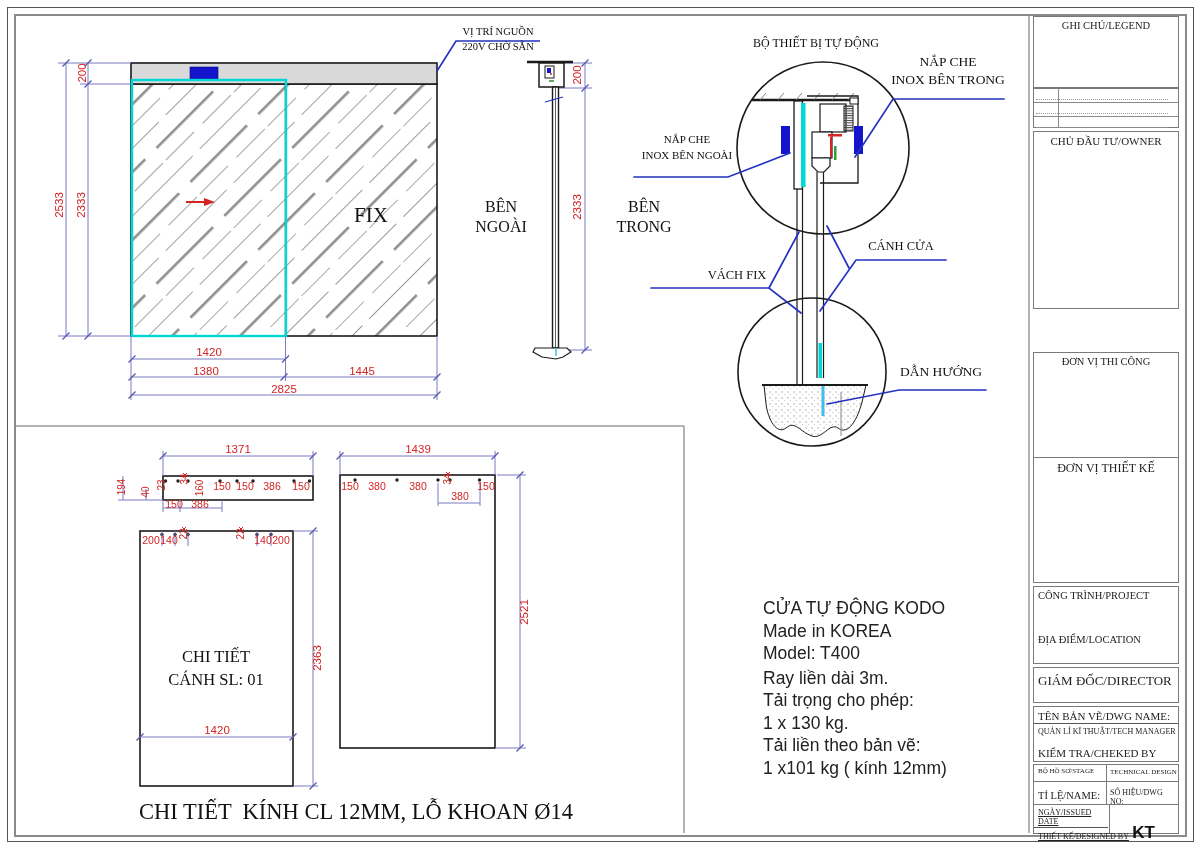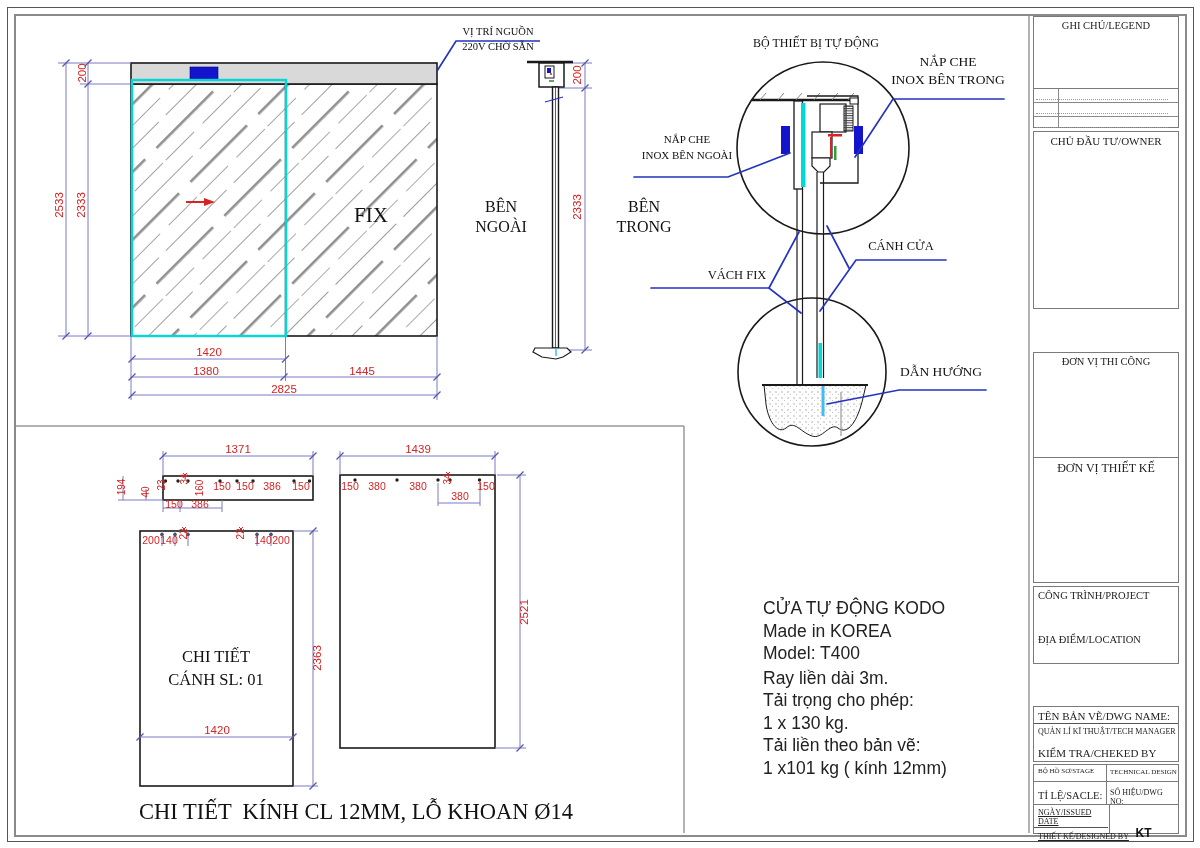--- a/index.html
+++ b/index.html
@@ -308,21 +308,21 @@
       <div class="cl spec" style="left: 763px; top: 608px; transform: translate(0px, -50%);">CỬA TỰ ĐỘNG KODO</div>
       <div class="cl spec" style="left: 763px; top: 631px; transform: translate(0px, -50%);">Made in KOREA</div>
       <div class="cl spec" style="left: 763px; top: 653px; transform: translate(0px, -50%);">Model: T400</div>
       <div class="cl spec" style="left: 763px; top: 678px; transform: translate(0px, -50%);">Ray liền dài 3m.</div>
       <div class="cl spec" style="left: 763px; top: 700px; transform: translate(0px, -50%);">Tải trọng cho phép:</div>
       <div class="cl spec" style="left: 763px; top: 723px; transform: translate(0px, -50%);">1 x 130 kg.</div>
       <div class="cl spec" style="left: 763px; top: 745px; transform: translate(0px, -50%);">Tải liền theo bản vẽ:</div>
       <div class="cl spec" style="left: 763px; top: 768px; transform: translate(0px, -50%);">1 x101 kg ( kính 12mm)</div>
     </div>
 
-  <div class="tb" style="top:16px;height:85px;">
+  <div class="tb" style="top:16px;height:72px;">
     <div class="tb-title">GHI CHÚ/LEGEND</div>
   </div>
   <div class="tb" style="top:88px;height:40px;">
     <div class="vdiv"></div>
     <div class="dotrow">
         <div class="dotline"></div>
       </div>
     <div class="dotrow">
         <div class="dotline"></div>
       </div>
@@ -336,32 +336,35 @@
   <div class="tb" style="top:312px;height:142px;margin-top:40px;">
     <div class="tb-title">ĐƠN VỊ THI CÔNG</div>
   </div>
   <div class="tb" style="top:457px;height:126px;">
     <div class="tb-title" style="font-size:12px;">ĐƠN VỊ THIẾT KẾ</div>
   </div>
   <div class="tb" style="top:586px;height:78px;">
     <div class="tb-left">CÔNG TRÌNH/PROJECT</div>
     <div class="tb-left" style="position:absolute;top:44px;left:0;">ĐỊA ĐIỂM/LOCATION</div>
   </div>
+  <div class="tb" style="top:667px;height:36px;">
+    <div class="tb-left" style="font-size:13px;padding-top:5px;">GIÁM ĐỐC/DIRECTOR</div>
+  </div>
   <div class="tb" style="top:706px;height:56px;">
     <div class="tb-left" style="font-size:11px;border-bottom:1px solid #555;padding-bottom:1px;">TÊN BẢN VẼ/DWG NAME:</div>
     <div class="tb-left small">QUẢN LÍ KĨ THUẬT/TECH MANAGER</div>
     <div class="tb-left" style="position:absolute;bottom:2px;left:0;font-size:11px;">KIỂM TRA/CHEKED BY</div>
   </div>
   <div class="tb" style="top:764px;height:48px;">
     <div style="position:absolute;left:72px;top:0;bottom:0;border-left:1.5px solid #7a7a7a;"></div>
     <div style="position:absolute;left:0;right:0;top:16px;border-top:1.5px solid #7a7a7a;"></div>
     <div class="tb-left tiny" style="padding-top:2px;">BỘ HỒ SƠ/STAGE</div>
     <div class="tiny" style="position:absolute;left:76px;top:3px;">TECHNICAL DESIGN</div>
-    <div class="tb-left" style="position:absolute;top:22px;left:0;font-size:10.5px;">TỈ LỆ/SACLE:</div>
+    <div class="tb-left" style="position:absolute;top:22px;left:0;font-size:10.5px;">TỈ LỆ/NAME:</div>
     <div class="small" style="position:absolute;left:76px;top:23px;">SỐ HIỆU/DWG NO:</div>
   </div>
   <div class="tb" style="top:804px;height:30px;text-decoration:underline;">
     <div style="position:absolute;left:75px;top:0;bottom:0;border-left:1.5px solid #7a7a7a;"></div>
     <div class="tb-left small" style="border-bottom:1px solid #555;width:70px;padding-bottom:1px;">NGÀY/ISSUED DATE</div>
     <div class="tb-left small" style="padding-top:4px;">THIẾT KẾ/DESIGNED BY</div>
-    <div style="position:absolute;left:75px;right:0;top:0;bottom:0;display:flex;align-items:center;justify-content:center;font-family:'Liberation Sans',sans-serif;font-weight:bold;font-size:12px;color:#111;margin-top:27px;">KT</div>
+    <div style="position:absolute;left:75px;right:0;top:0;bottom:0;display:flex;align-items:center;justify-content:center;font-family:'Liberation Sans',sans-serif;font-weight:bold;font-size:17px;color:#111;margin-top:27px;">KT</div>
   </div>
 </div>
 
 </body></html>

